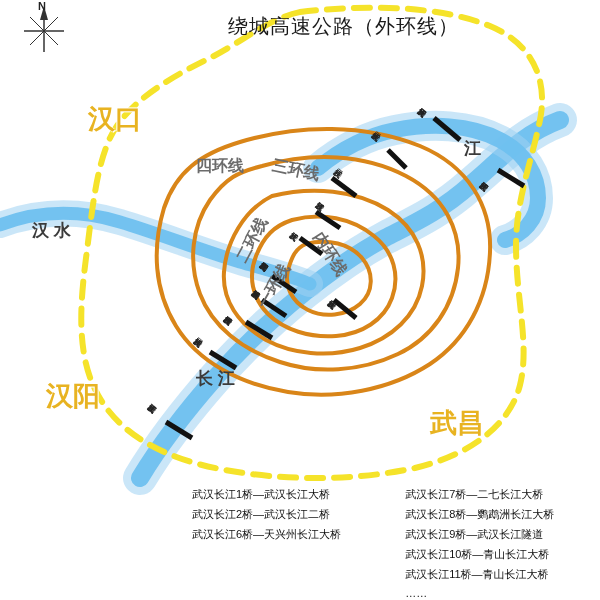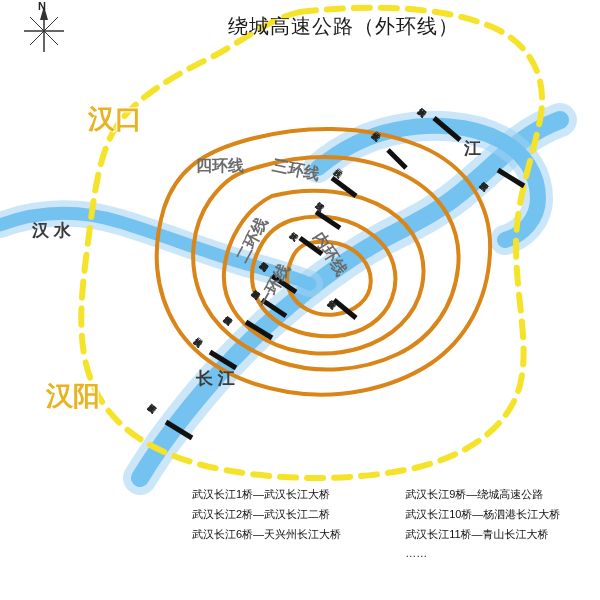--- a/index.html
+++ b/index.html
@@ -165,20 +165,21 @@
       <line x1="58" y1="17" x2="30" y2="45" stroke="#333" stroke-width="1"></line>
     </g>
   </svg>
 
   <div class="compass-label" style="left:38px; top:0px;">N</div>
 
   <div class="lbl title-label" style="left:228px; top:16px;">绕城高速公路（外环线）</div>
 
   <div class="lbl district" style="left:88px; top:106px;">汉口</div>
   <div class="lbl district" style="left:46px; top:383px;">汉阳</div>
+  <div class="lbl district" style="left:430px; top:410px;">武昌</div>
 
   <div class="lbl ring-label" style="left:196px; top:137px;margin-top:21px;">四环线</div>
   <div class="lbl ring-label" style="left:272px; top:162px; transform:rotate(12deg);">三环线</div>
   <div class="lbl ring-label" style="left:228px; top:232px; transform:rotate(-62deg);">二环线</div>
   <div class="lbl ring-label" style="left:250px; top:278px; transform:rotate(-60deg);">一环线</div>
   <div class="lbl ring-label" style="left:306px; top:246px; transform:rotate(58deg);">内环线</div>
 
   <div class="lbl river-label" style="left:32px; top:222px;">汉 水</div>
   <div class="lbl river-label" style="left:196px; top:370px;">长 江</div>
   <div class="lbl river-label" style="left:464px; top:140px;">江</div>
@@ -196,20 +197,22 @@
   <div class="lbl bridge-label" style="left:154px; top:400px; transform:rotate(40deg);">武汉军山长江大桥</div>
   <div class="lbl bridge-label" style="left:486px; top:178px; transform:rotate(40deg);">武汉阳逻长江大桥</div>
 
   <div class="legend">
     <div class="legend-col">
       <div class="legend-item">武汉长江1桥—武汉长江大桥</div>
       <div class="legend-item">武汉长江2桥—武汉长江二桥</div>
       <div class="legend-item">武汉长江6桥—天兴州长江大桥</div>
     </div>
     <div class="legend-col">
-      <div class="legend-item">武汉长江9桥—绕城高速公路</div>
-      <div class="legend-item">武汉长江10桥—杨泗港长江大桥</div>
+      <div class="legend-item">武汉长江7桥—二七长江大桥</div>
+      <div class="legend-item">武汉长江8桥—鹦鹉洲长江大桥</div>
+      <div class="legend-item">武汉长江9桥—武汉长江隧道</div>
+      <div class="legend-item">武汉长江10桥—青山长江大桥</div>
       <div class="legend-item">武汉长江11桥—青山长江大桥</div>
       <div class="legend-item">……</div>
     </div>
   </div>
 
 </div>
 
 </body></html>

